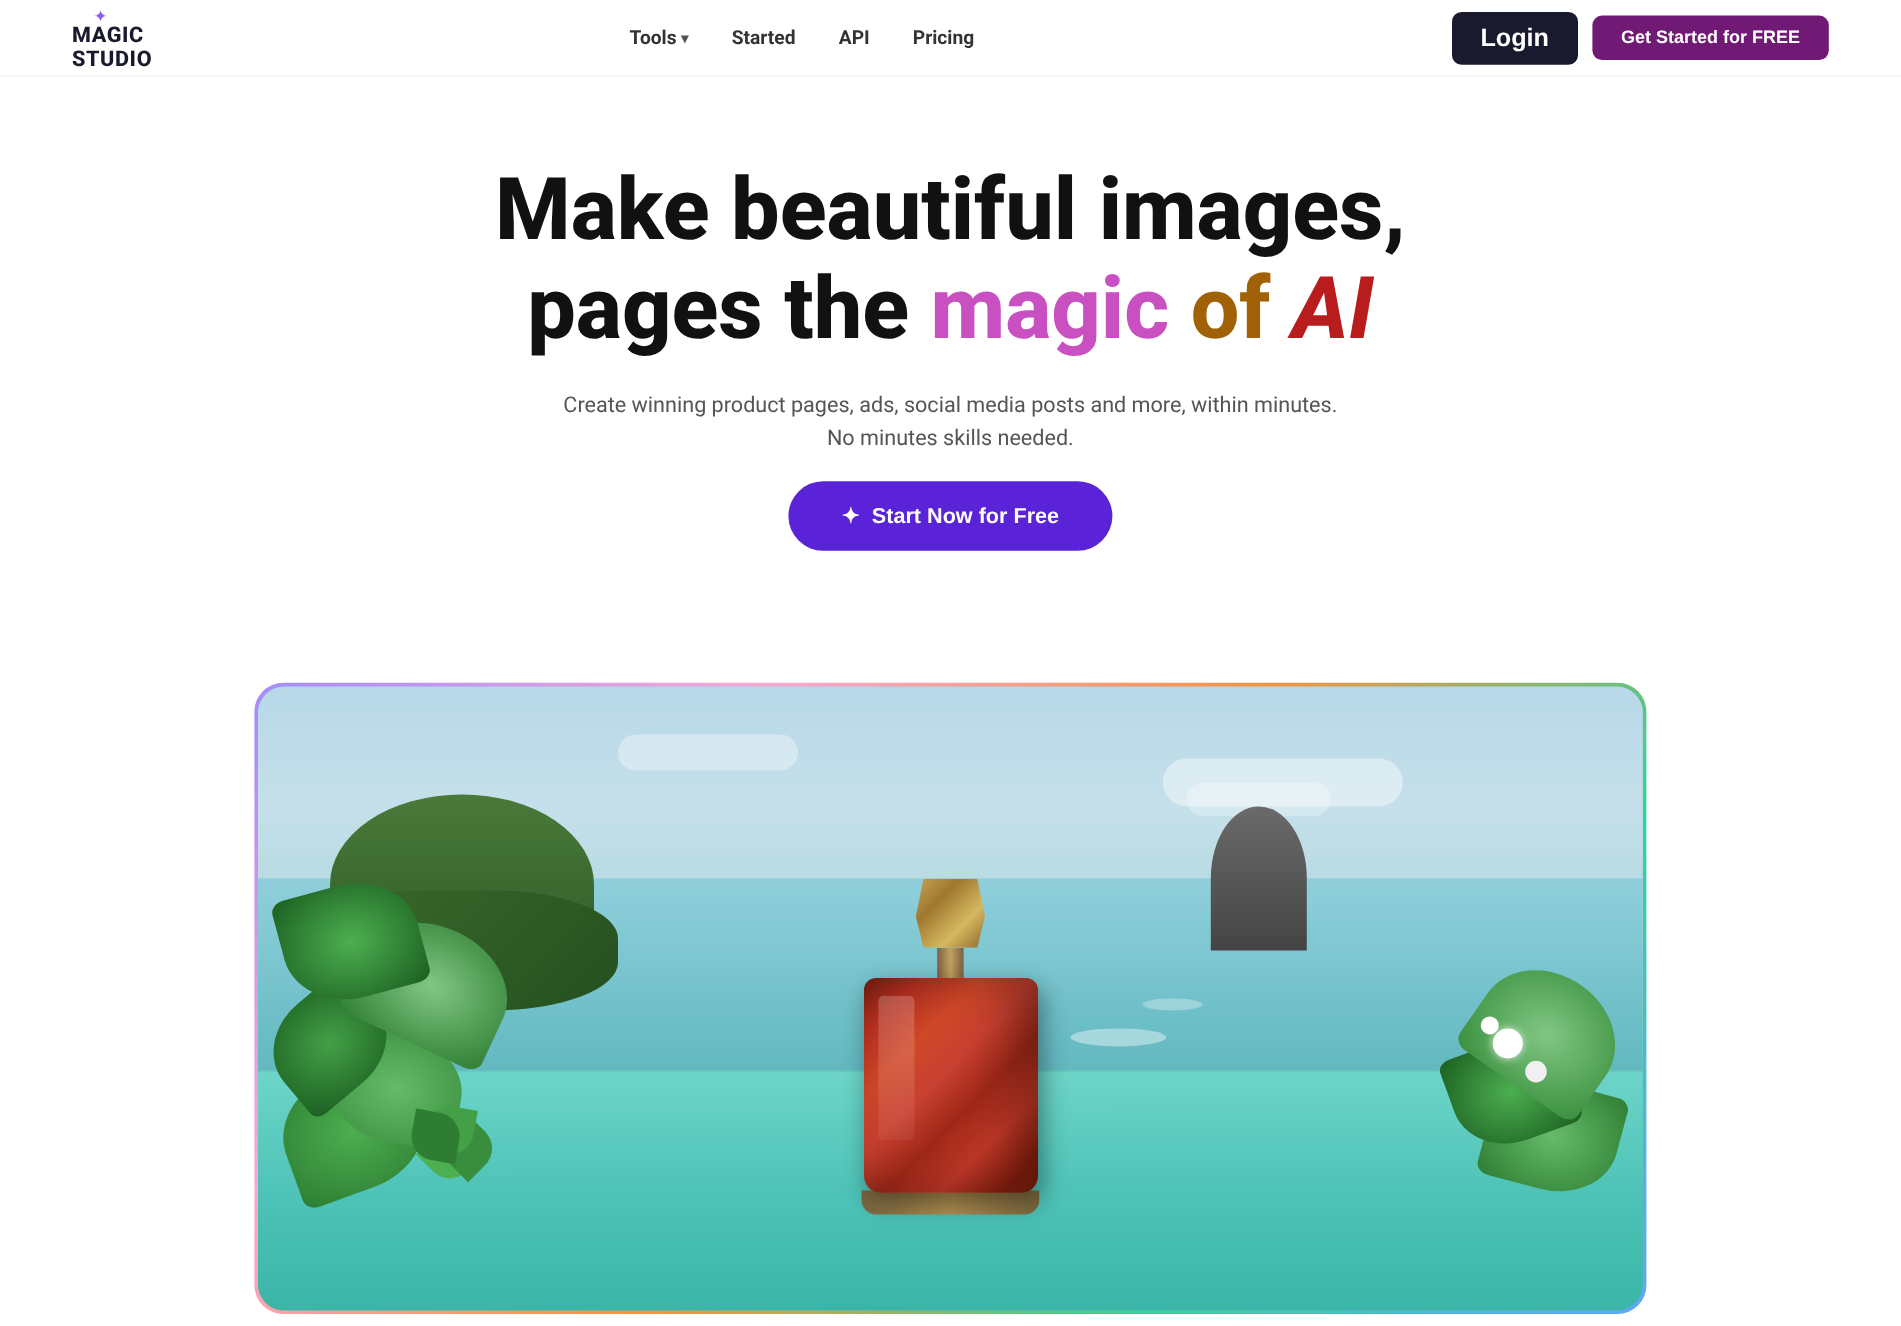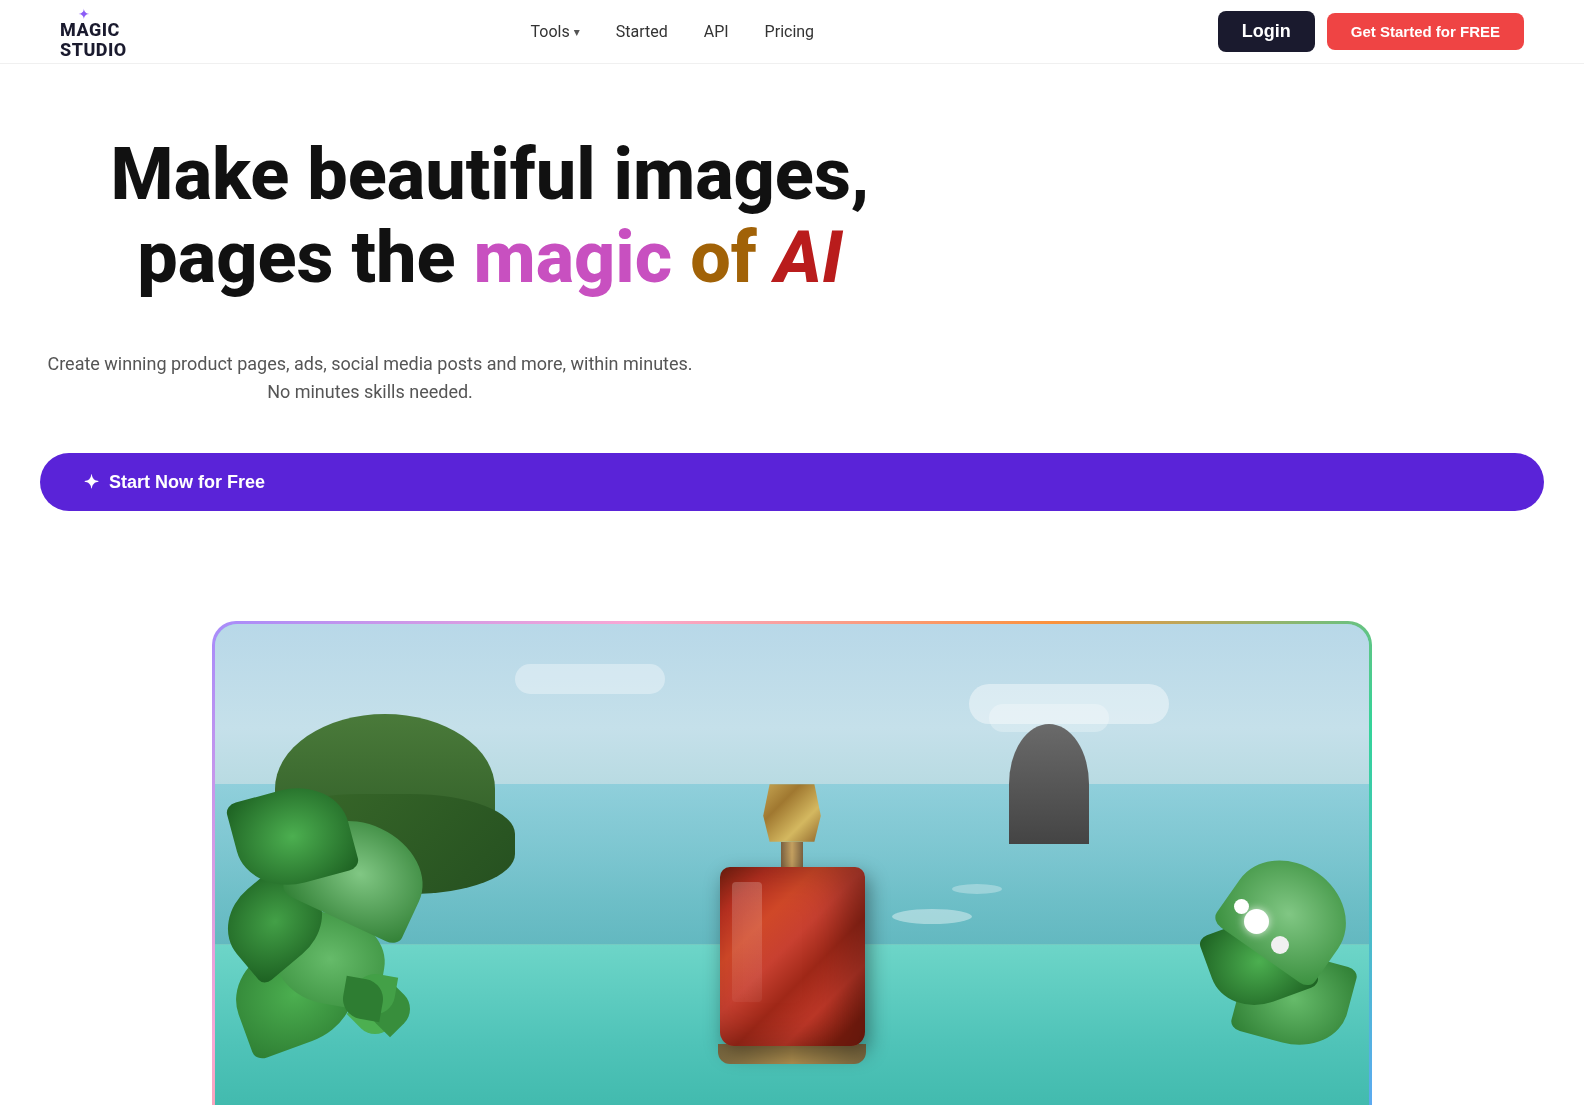--- a/index.html
+++ b/index.html
@@ -49,21 +49,21 @@
       display: flex;
       align-items: center;
       gap: 36px;
       list-style: none;
     }
 
     .nav-links li a {
       text-decoration: none;
       color: #333;
       font-size: 16px;
-      font-weight: 400;
+      font-weight: 700;
     }
 
     .tools-link {
       display: flex;
       align-items: center;
       gap: 4px;
     }
 
     .chevron {
       font-size: 12px;
@@ -75,43 +75,43 @@
       align-items: center;
       gap: 12px;
     }
 
     .btn-login {
       background: #1a1a2e;
       color: #fff;
       border: none;
       padding: 10px 24px;
       border-radius: 8px;
-      font-size: 18px;
+      font-size: 21px;
       font-weight: 600;
       cursor: pointer;
     }
 
     .btn-get-started {
-      background: #ef4444;
+      background: #701a75;
       color: #fff;
       border: none;
       padding: 10px 24px;
       border-radius: 8px;
       font-size: 15px;
       font-weight: 600;
       cursor: pointer;
     }
 
     
     .hero {
       display: flex;
       flex-direction: column;
+      align-items: center;
       text-align: center;
       padding: 70px 40px 50px;
-      gap: 26px;
     }
 
     .hero-title {
       font-size: 72px;
       font-weight: 800;
       color: #111;
       line-height: 1.15;
       max-width: 900px;
       margin-bottom: 24px;
     }

